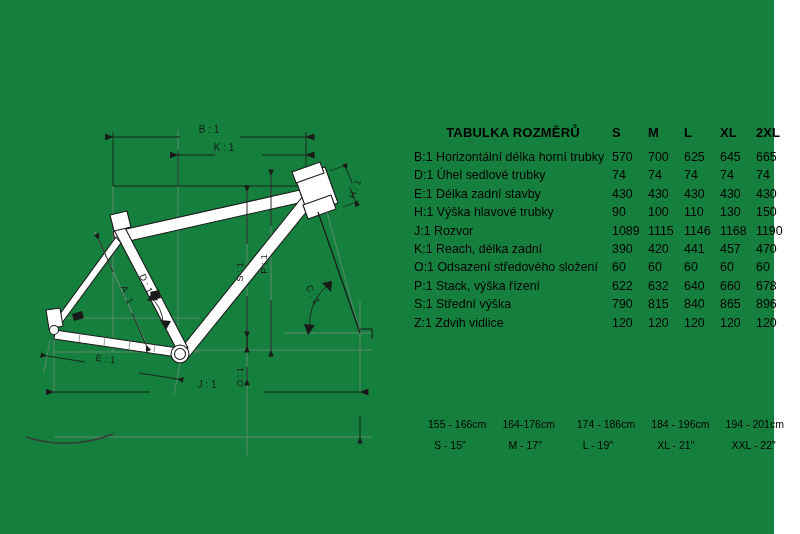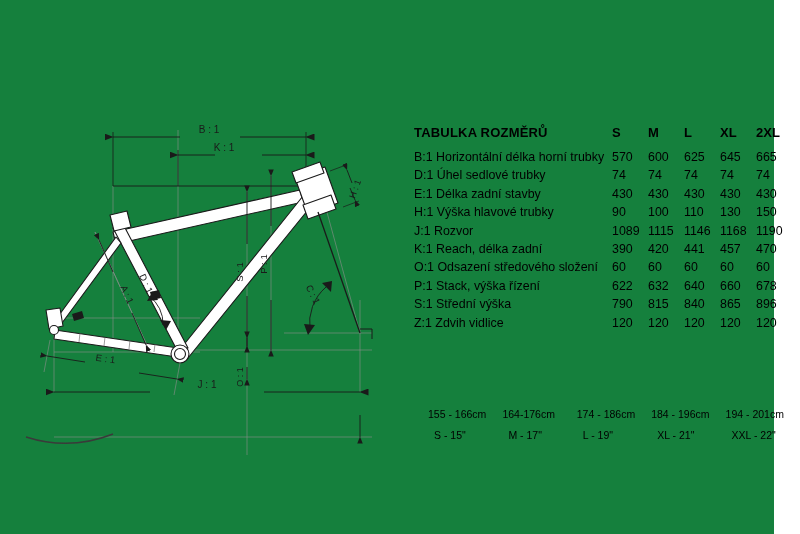--- a/index.html
+++ b/index.html
@@ -49,41 +49,42 @@
     padding: 0;
     text-align: left;
     vertical-align: baseline;
     white-space: nowrap;
     font-weight: normal;
   }
   table.geo thead th {
     font-weight: bold;
     font-size: 13px;
     padding-bottom: 6px;
+    text-align: center;
   }
   table.geo thead th.size-col,
   table.geo tbody td.size-col {
     text-align: left;
     width: 36px;
   }
   table.geo thead th.label-col {
     letter-spacing: 0.2px;
   }
   table.geo tbody tr td {
     padding-top: 6.0px;
   }
   td.label-col, th.label-col {
     padding-right: 4px;
   }
 
   
   #size-legend {
     position: absolute;
     left: 428px;
-    top: 408px;
+    top: 418px;
     width: 372px;
     font-size: 10.5px;
   }
   #size-legend table {
     border-collapse: collapse;
     width: 100%;
   }
   #size-legend td {
     padding: 0 0 9px 0;
     white-space: nowrap;
@@ -287,21 +288,21 @@
           <th class="size-col">M</th>
           <th class="size-col">L</th>
           <th class="size-col">XL</th>
           <th class="size-col">2XL</th>
         </tr>
       </thead>
       <tbody>
           <tr>
             <td class="label-col">B:1 Horizontální délka horní trubky</td>
             <td class="size-col">570</td>
-            <td class="size-col">600</td>
+            <td class="size-col">700</td>
             <td class="size-col">625</td>
             <td class="size-col">645</td>
             <td class="size-col">665</td>
           </tr>
           <tr>
             <td class="label-col">D:1 Úhel sedlové trubky</td>
             <td class="size-col">74</td>
             <td class="size-col">74</td>
             <td class="size-col">74</td>
             <td class="size-col">74</td>

